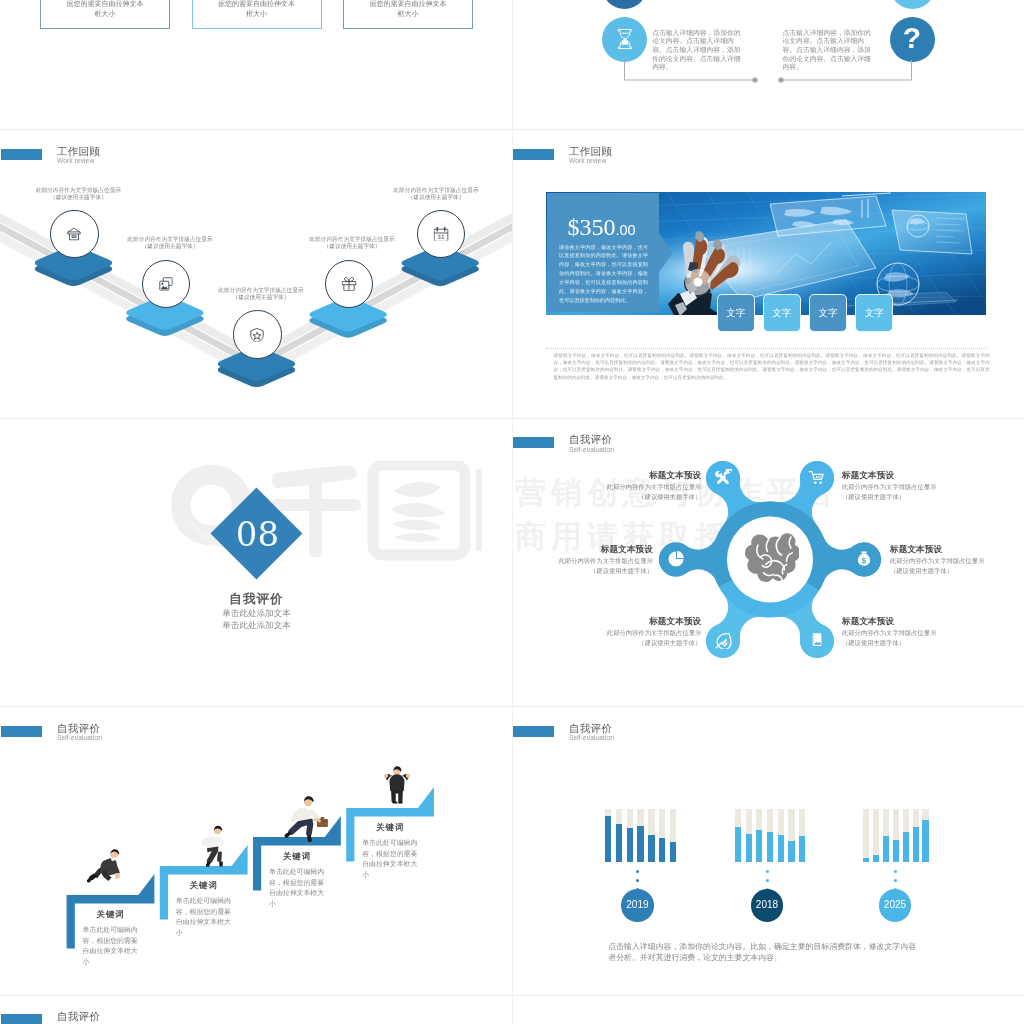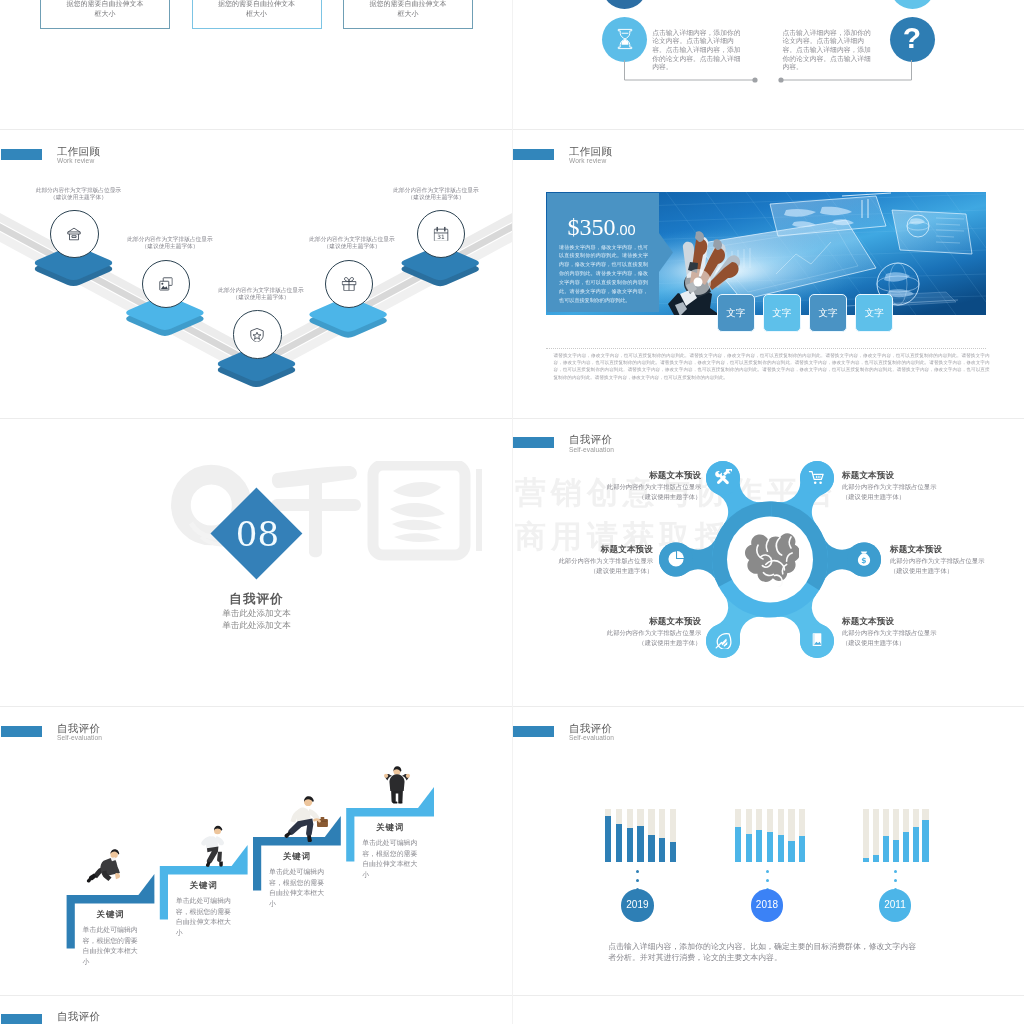--- a/index.html
+++ b/index.html
@@ -590,39 +590,39 @@
   <div class="bar" style="left:254.9px;top:125.5px;width:6.3px;height:30.3px;background:#4cb5e8;"></div>
   <div class="bar" style="left:265.6px;top:102.6px;width:6.3px;height:53.2px;background:#ece9e0;"></div>
   <div class="bar" style="left:265.6px;top:128.7px;width:6.3px;height:27.1px;background:#4cb5e8;"></div>
   <div class="bar" style="left:276.3px;top:102.6px;width:6.3px;height:53.2px;background:#ece9e0;"></div>
   <div class="bar" style="left:276.3px;top:134.5px;width:6.3px;height:21.3px;background:#4cb5e8;"></div>
   <div class="bar" style="left:287.0px;top:102.6px;width:6.3px;height:53.2px;background:#ece9e0;"></div>
   <div class="bar" style="left:287.0px;top:130.3px;width:6.3px;height:25.5px;background:#4cb5e8;"></div>
   <div style="position:absolute;left:253.5px;top:163.5px;width:3px;height:3px;border-radius:50%;background:#4cb5e8;"></div>
   <div style="position:absolute;left:253.5px;top:172.8px;width:3px;height:3px;border-radius:50%;background:#4cb5e8;"></div>
   <div style="position:absolute;left:253.5px;top:182.1px;width:3px;height:3px;border-radius:50%;background:#4cb5e8;"></div>
-  <div class="yearc" style="left:238.7px;top:183.3px;width:32.6px;height:32.6px;background:#3b82f6;line-height:32.6px;"><span>2018</span></div>
+  <div class="yearc" style="left:238.7px;top:183.3px;width:32.6px;height:32.6px;background:#0c4a6e;line-height:32.6px;"><span>2018</span></div>
   <div class="bar" style="left:351.2px;top:102.6px;width:6.3px;height:53.2px;background:#ece9e0;"></div>
   <div class="bar" style="left:351.2px;top:152.1px;width:6.3px;height:3.7px;background:#4cb5e8;"></div>
   <div class="bar" style="left:361.1px;top:102.6px;width:6.3px;height:53.2px;background:#ece9e0;"></div>
   <div class="bar" style="left:361.1px;top:148.9px;width:6.3px;height:6.9px;background:#4cb5e8;"></div>
   <div class="bar" style="left:370.9px;top:102.6px;width:6.3px;height:53.2px;background:#ece9e0;"></div>
   <div class="bar" style="left:370.9px;top:129.7px;width:6.3px;height:26.1px;background:#4cb5e8;"></div>
   <div class="bar" style="left:380.8px;top:102.6px;width:6.3px;height:53.2px;background:#ece9e0;"></div>
   <div class="bar" style="left:380.8px;top:133.5px;width:6.3px;height:22.3px;background:#4cb5e8;"></div>
   <div class="bar" style="left:390.6px;top:102.6px;width:6.3px;height:53.2px;background:#ece9e0;"></div>
   <div class="bar" style="left:390.6px;top:125.5px;width:6.3px;height:30.3px;background:#4cb5e8;"></div>
   <div class="bar" style="left:400.5px;top:102.6px;width:6.3px;height:53.2px;background:#ece9e0;"></div>
   <div class="bar" style="left:400.5px;top:120.7px;width:6.3px;height:35.1px;background:#4cb5e8;"></div>
   <div class="bar" style="left:410.4px;top:102.6px;width:6.3px;height:53.2px;background:#ece9e0;"></div>
   <div class="bar" style="left:410.4px;top:113.8px;width:6.3px;height:42.0px;background:#4cb5e8;"></div>
   <div style="position:absolute;left:381.5px;top:163.5px;width:3px;height:3px;border-radius:50%;background:#4cb5e8;"></div>
   <div style="position:absolute;left:381.5px;top:172.8px;width:3px;height:3px;border-radius:50%;background:#4cb5e8;"></div>
   <div style="position:absolute;left:381.5px;top:182.1px;width:3px;height:3px;border-radius:50%;background:#4cb5e8;"></div>
-  <div class="yearc" style="left:366.7px;top:183.3px;width:32.6px;height:32.6px;background:#4cb5e8;line-height:32.6px;"><span>2011</span></div>
+  <div class="yearc" style="left:366.7px;top:183.3px;width:32.6px;height:32.6px;background:#4cb5e8;line-height:32.6px;"><span>2025</span></div>
   <div class="s8cap" style="left:96.3px;top:235px;width:340px;text-align:left;">
     <div>点击输入详细内容，添加你的论文内容。比如，确定主要的目标消费群体，修改文字内容</div>
     <div>者分析。并对其进行消费，论文的主要文本内容。</div>
   </div>
 </div>
 <div class="slide" style="left:0px;top:994.5px;height:30px;">
   <div class="sh-bar"></div>
   <div class="sh-cn">自我评价</div>
 </div>
 <div class="sep-h" style="top:129px"></div>

